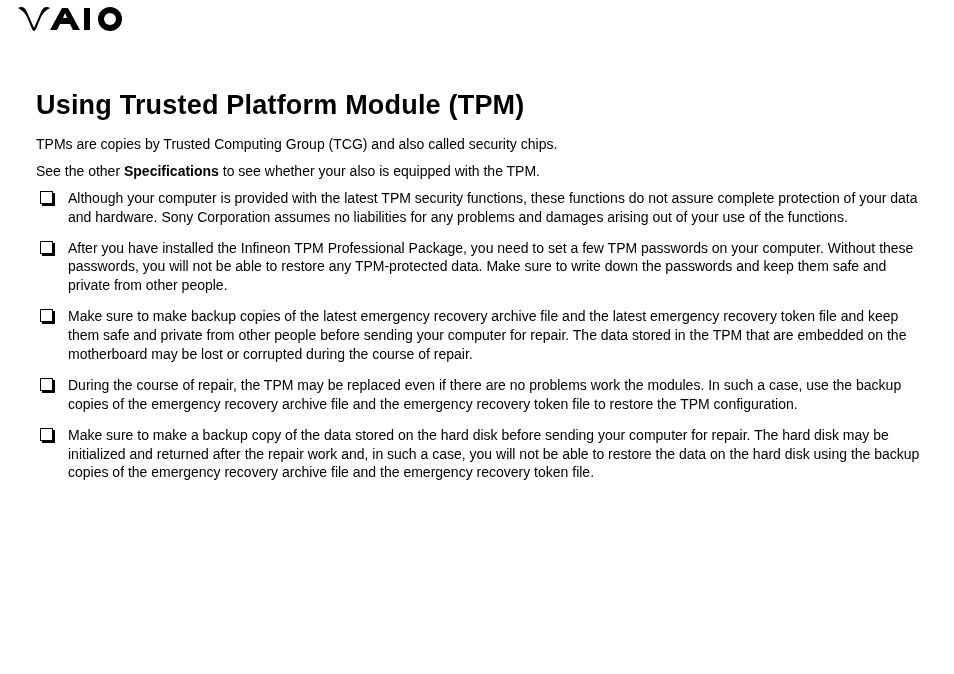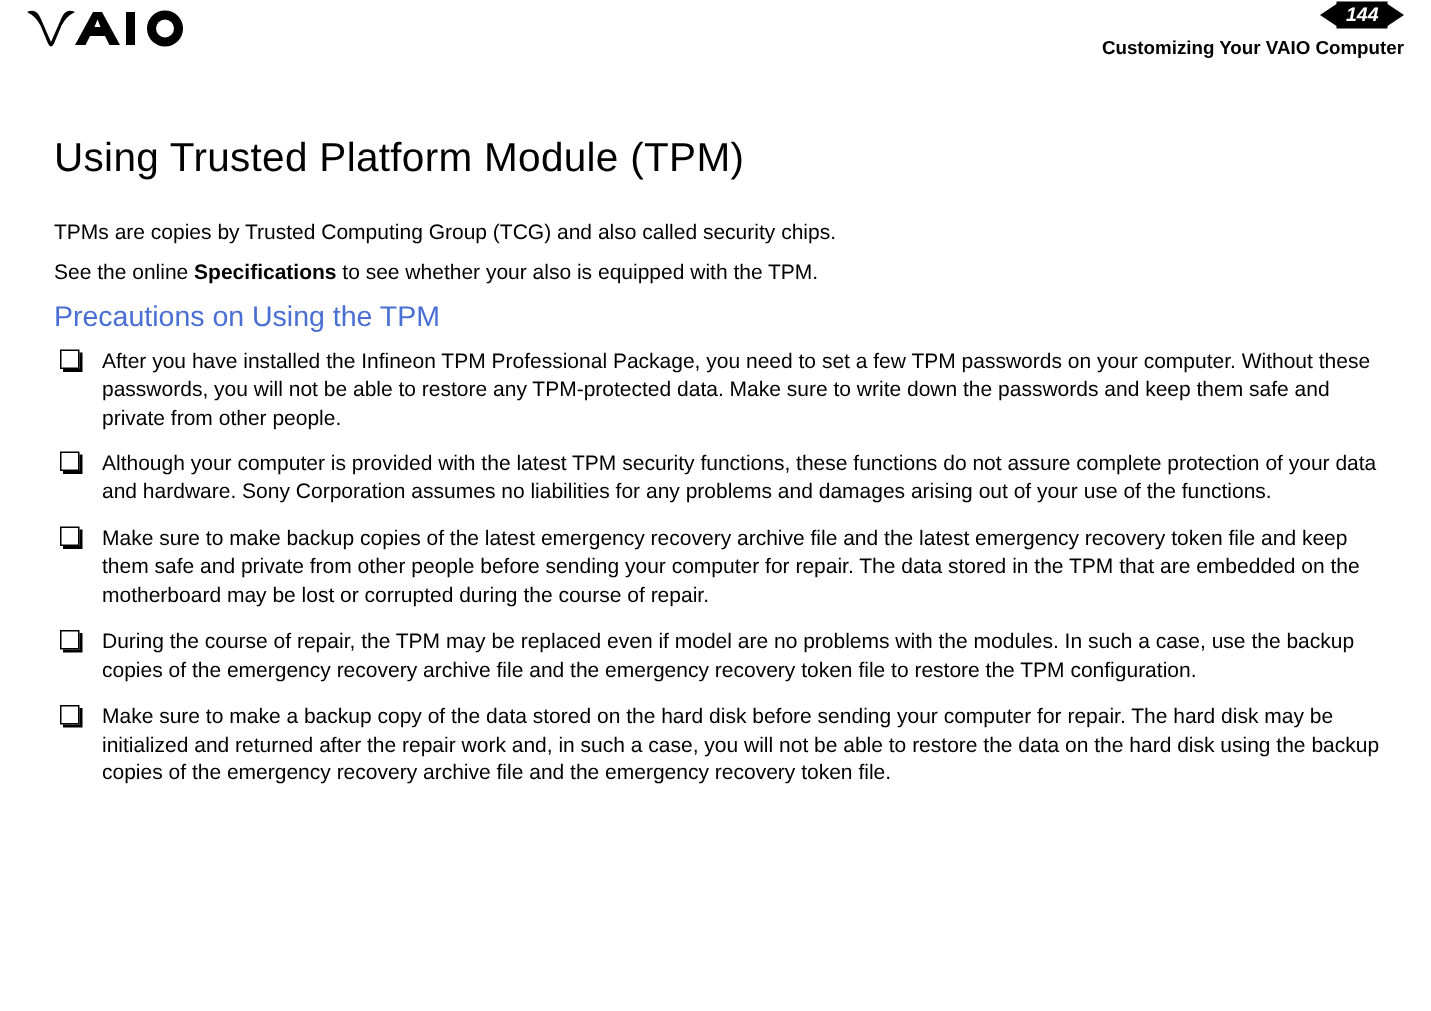--- a/index.html
+++ b/index.html
@@ -8,21 +8,21 @@
   .header { position: relative; height: 48px; border-bottom: none; }
   .logo { position: absolute; left: 18px; top: 6px; }
   .pagebox { position: absolute; right: 18px; top: 0; text-align: right; }
   .pagenum-wrap { display: inline-flex; align-items: center; height: 20px; }
   .tri { width: 0; height: 0; display: inline-block; vertical-align: middle; }
   .tri-left { border-top: 8px solid transparent; border-bottom: 8px solid transparent; border-right: 12px solid #000; margin-right: -1px; }
   .tri-right { border-top: 8px solid transparent; border-bottom: 8px solid transparent; border-left: 12px solid #000; margin-left: -1px; }
   .pagenum { display: inline-block; background: #000; color: #fff; font-style: italic; font-weight: bold; font-size: 13px; padding: 1px 6px; line-height: 16px; }
   .breadcrumb { font-size: 12.5px; font-weight: bold; margin-top: 2px; }
   .content { padding: 42px 28px 0 36px; }
-  h1 { font-size: 27px; font-weight: normal; margin-bottom: 24px; letter-spacing: 0.2px; }
+  h1 { font-size: 27px; font-weight: bold; margin-bottom: 14px; letter-spacing: 0.2px; }
   .para { font-size: 14px; line-height: 1.35; margin-bottom: 8px; }
   h2 { font-size: 19px; font-weight: normal; color: #4a6fd4; margin-top: 10px; margin-bottom: 8px; }
   ul.boxed { list-style: none; padding-left: 0; }
   ul.boxed li { position: relative; padding-left: 32px; font-size: 14px; line-height: 1.35; margin-bottom: 12px; }
   ul.boxed li::before {
     content: "";
     position: absolute;
     left: 4px;
     top: 2px;
     width: 11px;
@@ -43,39 +43,30 @@
       <svg width="110" height="28" viewBox="0 0 110 28">
         <g fill="#000">
           <path d="M0 2 Q6 -1 9 6 L16 22 L23 6 Q26 -1 32 2 Q26 5 23 11 L18 23 Q16 27 14 23 L9 11 Q6 5 0 2 Z"></path>
           <path d="M32 24 L44 2 L50 2 L62 24 L55 24 L52 18 L42 18 L39 24 Z M45 12 L49 12 L47 7 Z"></path>
           <rect x="66" y="2" width="6" height="22"></rect>
           <circle cx="92" cy="13" r="12"></circle>
           <circle cx="92" cy="13" r="6" fill="#fff"></circle>
         </g>
       </svg>
     </div>
-    <div class="pagebox">
-      <div class="pagenum-wrap">
-        <span class="tri tri-left"></span>
-        <span class="pagenum">144</span>
-        <span class="tri tri-right"></span>
-      </div>
-      <div class="breadcrumb">Customizing Your VAIO Computer</div>
-    </div>
   </div>
 
   <div class="content">
     <h1>Using Trusted Platform Module (TPM)</h1>
     <p class="para">TPMs are copies by Trusted Computing Group (TCG) and also called security chips.</p>
     <p class="para">
-      <span>See the online </span><span class="bold">Specifications</span><span> to see whether your also is equipped with the TPM.</span>
+      <span>See the other </span><span class="bold">Specifications</span><span> to see whether your also is equipped with the TPM.</span>
     </p>
-    <h2>Precautions on Using the TPM</h2>
     <ul class="boxed">
+      <li>Although your computer is provided with the latest TPM security functions, these functions do not assure complete protection of your data and hardware. Sony Corporation assumes no liabilities for any problems and damages arising out of your use of the functions.</li>
       <li>After you have installed the Infineon TPM Professional Package, you need to set a few TPM passwords on your computer. Without these passwords, you will not be able to restore any TPM-protected data. Make sure to write down the passwords and keep them safe and private from other people.</li>
-      <li>Although your computer is provided with the latest TPM security functions, these functions do not assure complete protection of your data and hardware. Sony Corporation assumes no liabilities for any problems and damages arising out of your use of the functions.</li>
       <li>Make sure to make backup copies of the latest emergency recovery archive file and the latest emergency recovery token file and keep them safe and private from other people before sending your computer for repair. The data stored in the TPM that are embedded on the motherboard may be lost or corrupted during the course of repair.</li>
-      <li>During the course of repair, the TPM may be replaced even if model are no problems with the modules. In such a case, use the backup copies of the emergency recovery archive file and the emergency recovery token file to restore the TPM configuration.</li>
+      <li>During the course of repair, the TPM may be replaced even if there are no problems work the modules. In such a case, use the backup copies of the emergency recovery archive file and the emergency recovery token file to restore the TPM configuration.</li>
       <li>Make sure to make a backup copy of the data stored on the hard disk before sending your computer for repair. The hard disk may be initialized and returned after the repair work and, in such a case, you will not be able to restore the data on the hard disk using the backup copies of the emergency recovery archive file and the emergency recovery token file.</li>
     </ul>
   </div>
 
 </div>
 
 </body></html>

